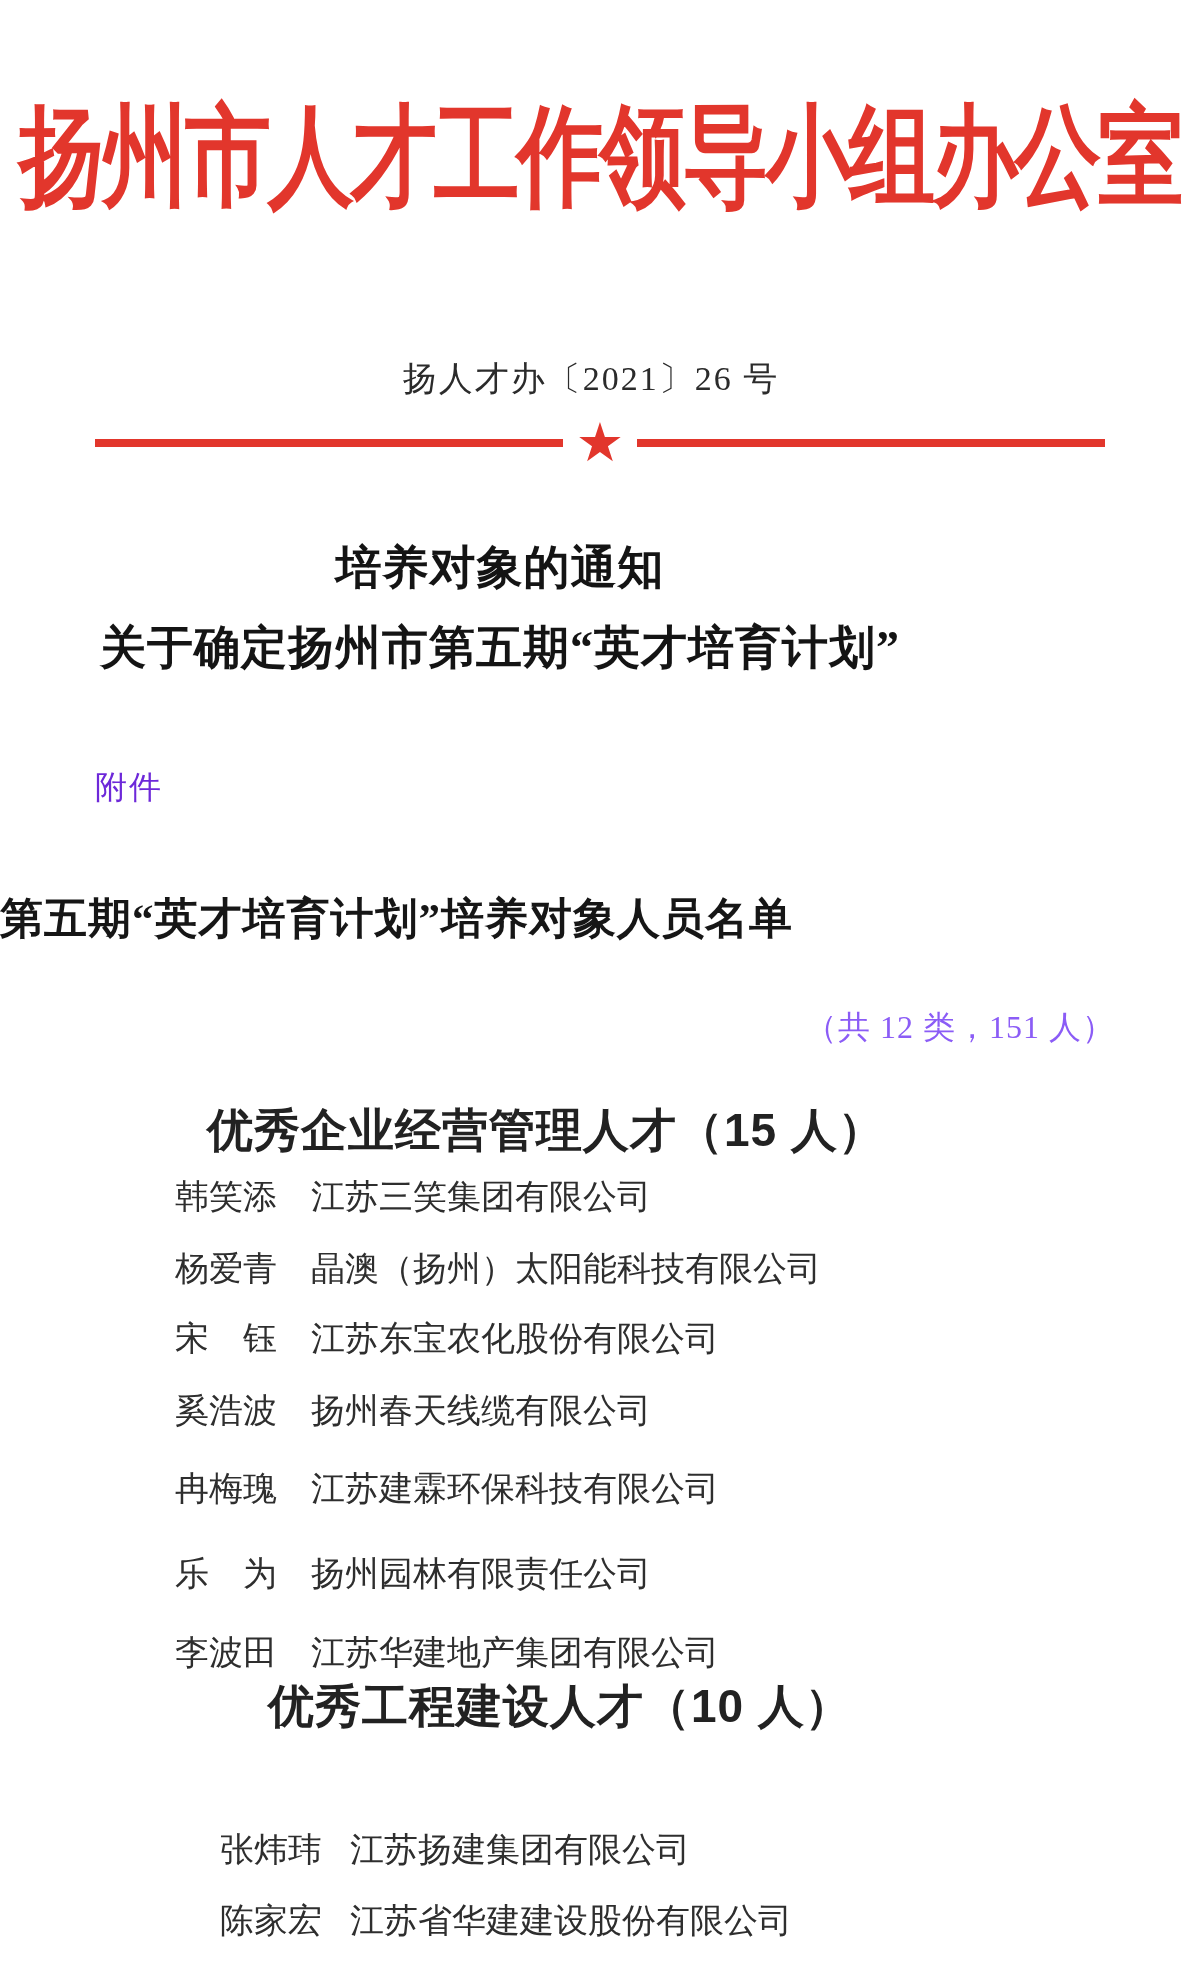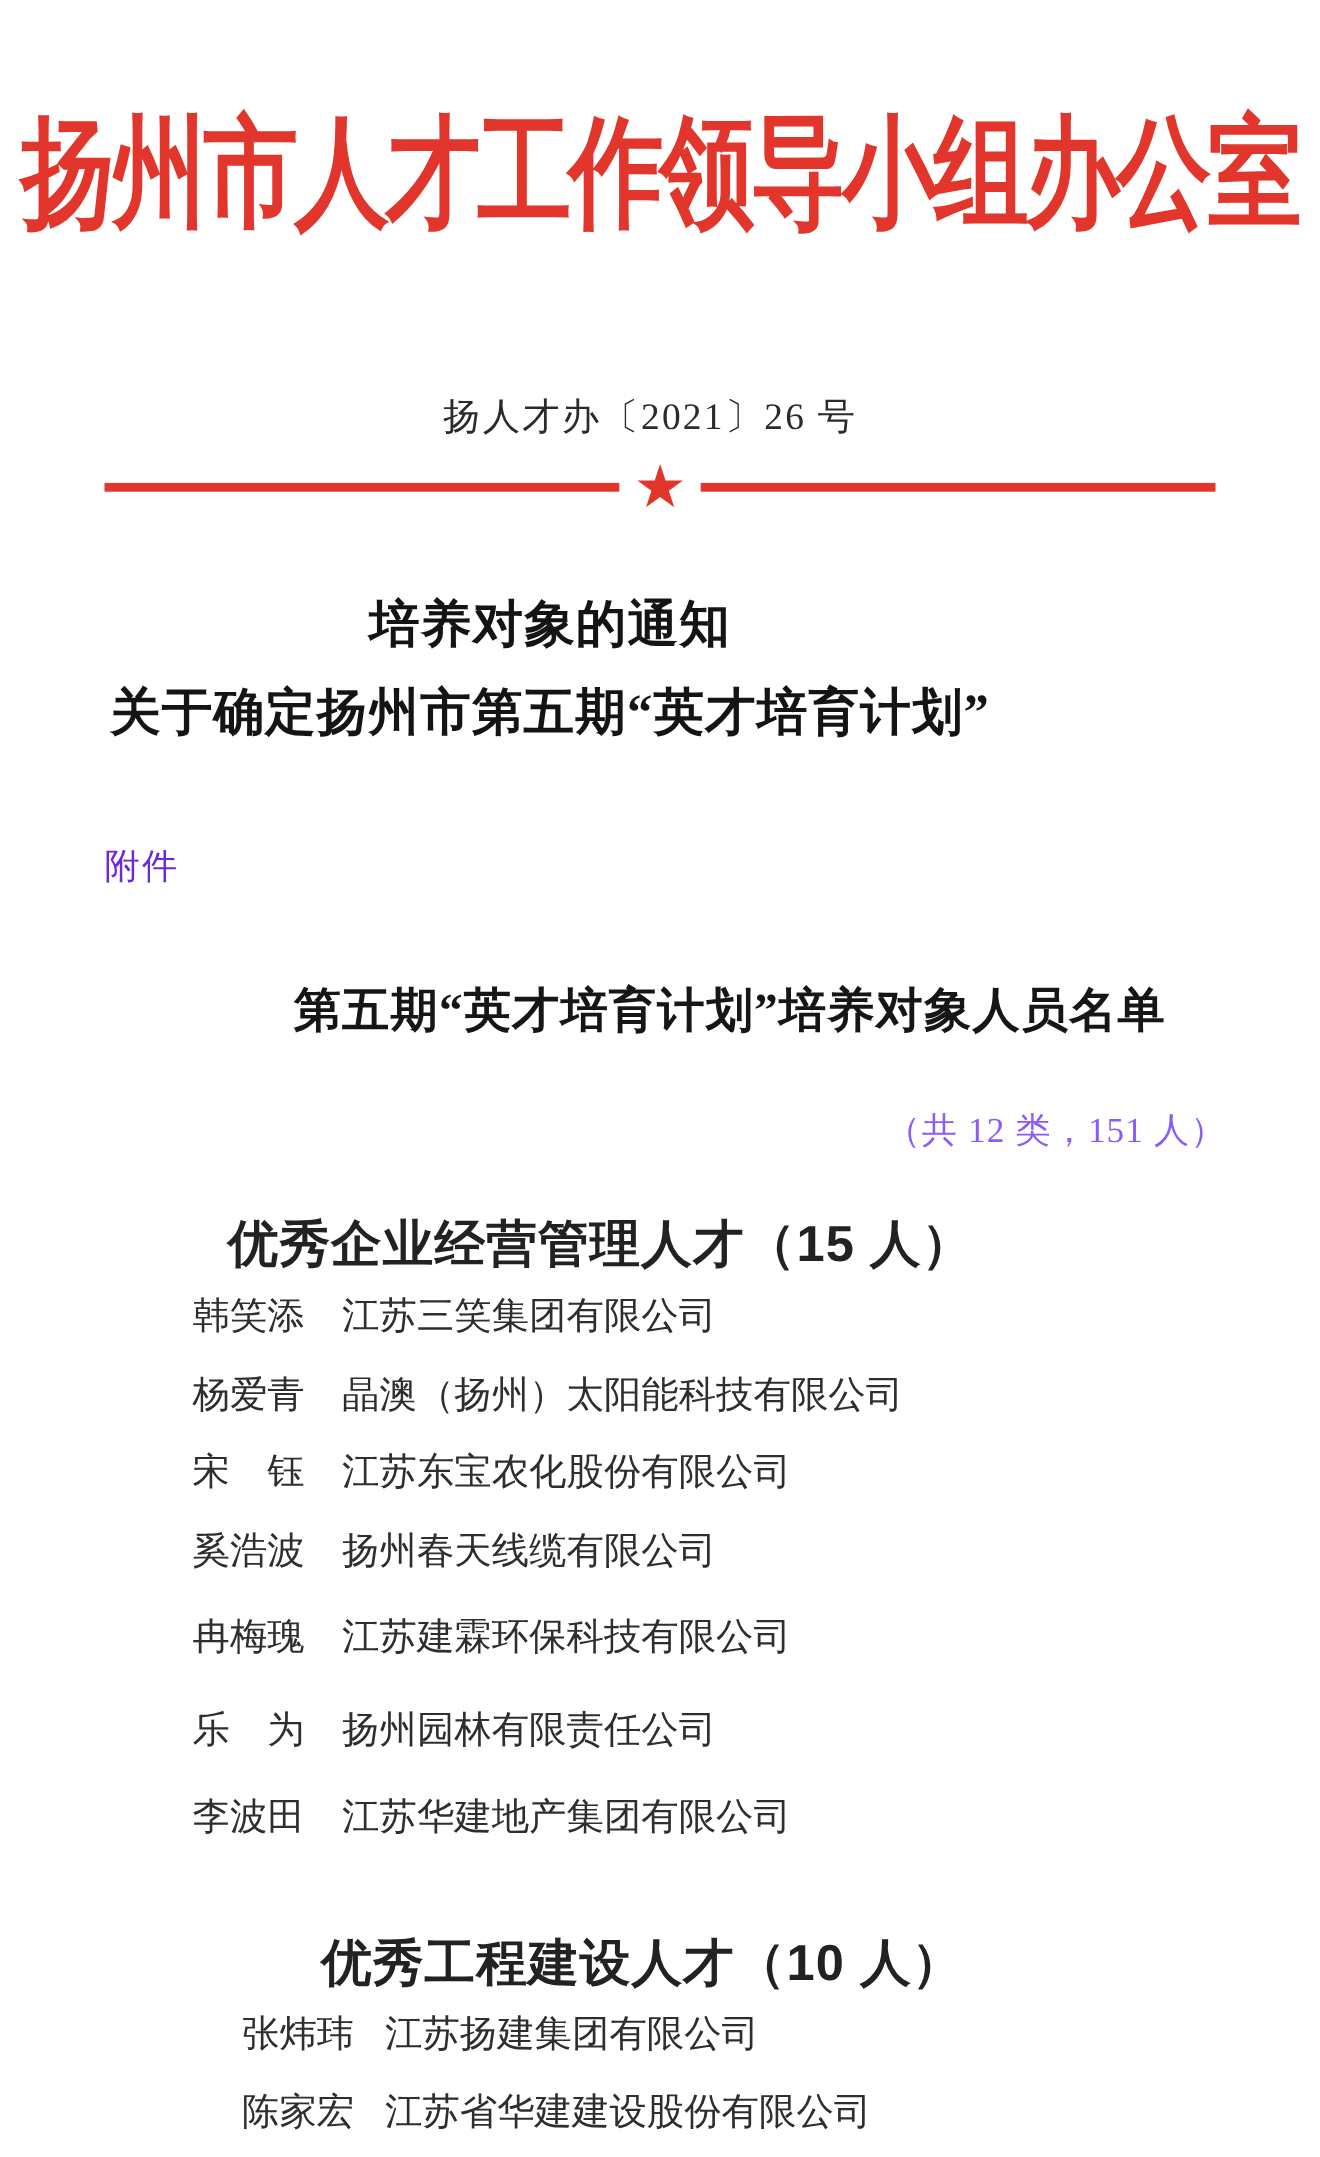--- a/index.html
+++ b/index.html
@@ -31,33 +31,33 @@
   }
   .title{
     top:528px;left:0;width:1000px;text-align:center;
     font-size:46px;font-weight:bold;line-height:80px;color:#141414;
     letter-spacing:1px;
   }
   .attach{
     top:766px;left:95px;font-size:32px;color:#6d28d9;letter-spacing:2px;
   }
   .listtitle{
-    top:890px;left:0;width:1060px;text-align:right;
+    top:890px;left:0;width:1060px;text-align:left;
     font-size:43px;font-weight:bold;color:#161616;letter-spacing:1px;
   }
   .summary{
     top:1006px;left:0;width:1115px;text-align:right;
     font-size:32px;color:#8b5cf6;letter-spacing:1px;
   }
   .sechead{
     left:0;text-align:center;font-size:46px;font-weight:bold;color:#222222;
     font-family:"Liberation Sans", sans-serif;letter-spacing:1px;
   }
   .sechead.h1{top:1100px;width:1092px;}
-  .sechead.h2{top:1754px;width:1120px;padding-left:24px;}
+  .sechead.h2{top:1676px;width:1120px;}
   .row{
     font-size:34px;line-height:44px;color:#2e2e2e;white-space:nowrap;
   }
   .row .name{display:inline-block;width:106px;}
   .row .company{margin-left:30px;}
   .row.sec2 .company{margin-left:24px;}
 </style>
 </head>
 <body>
 

